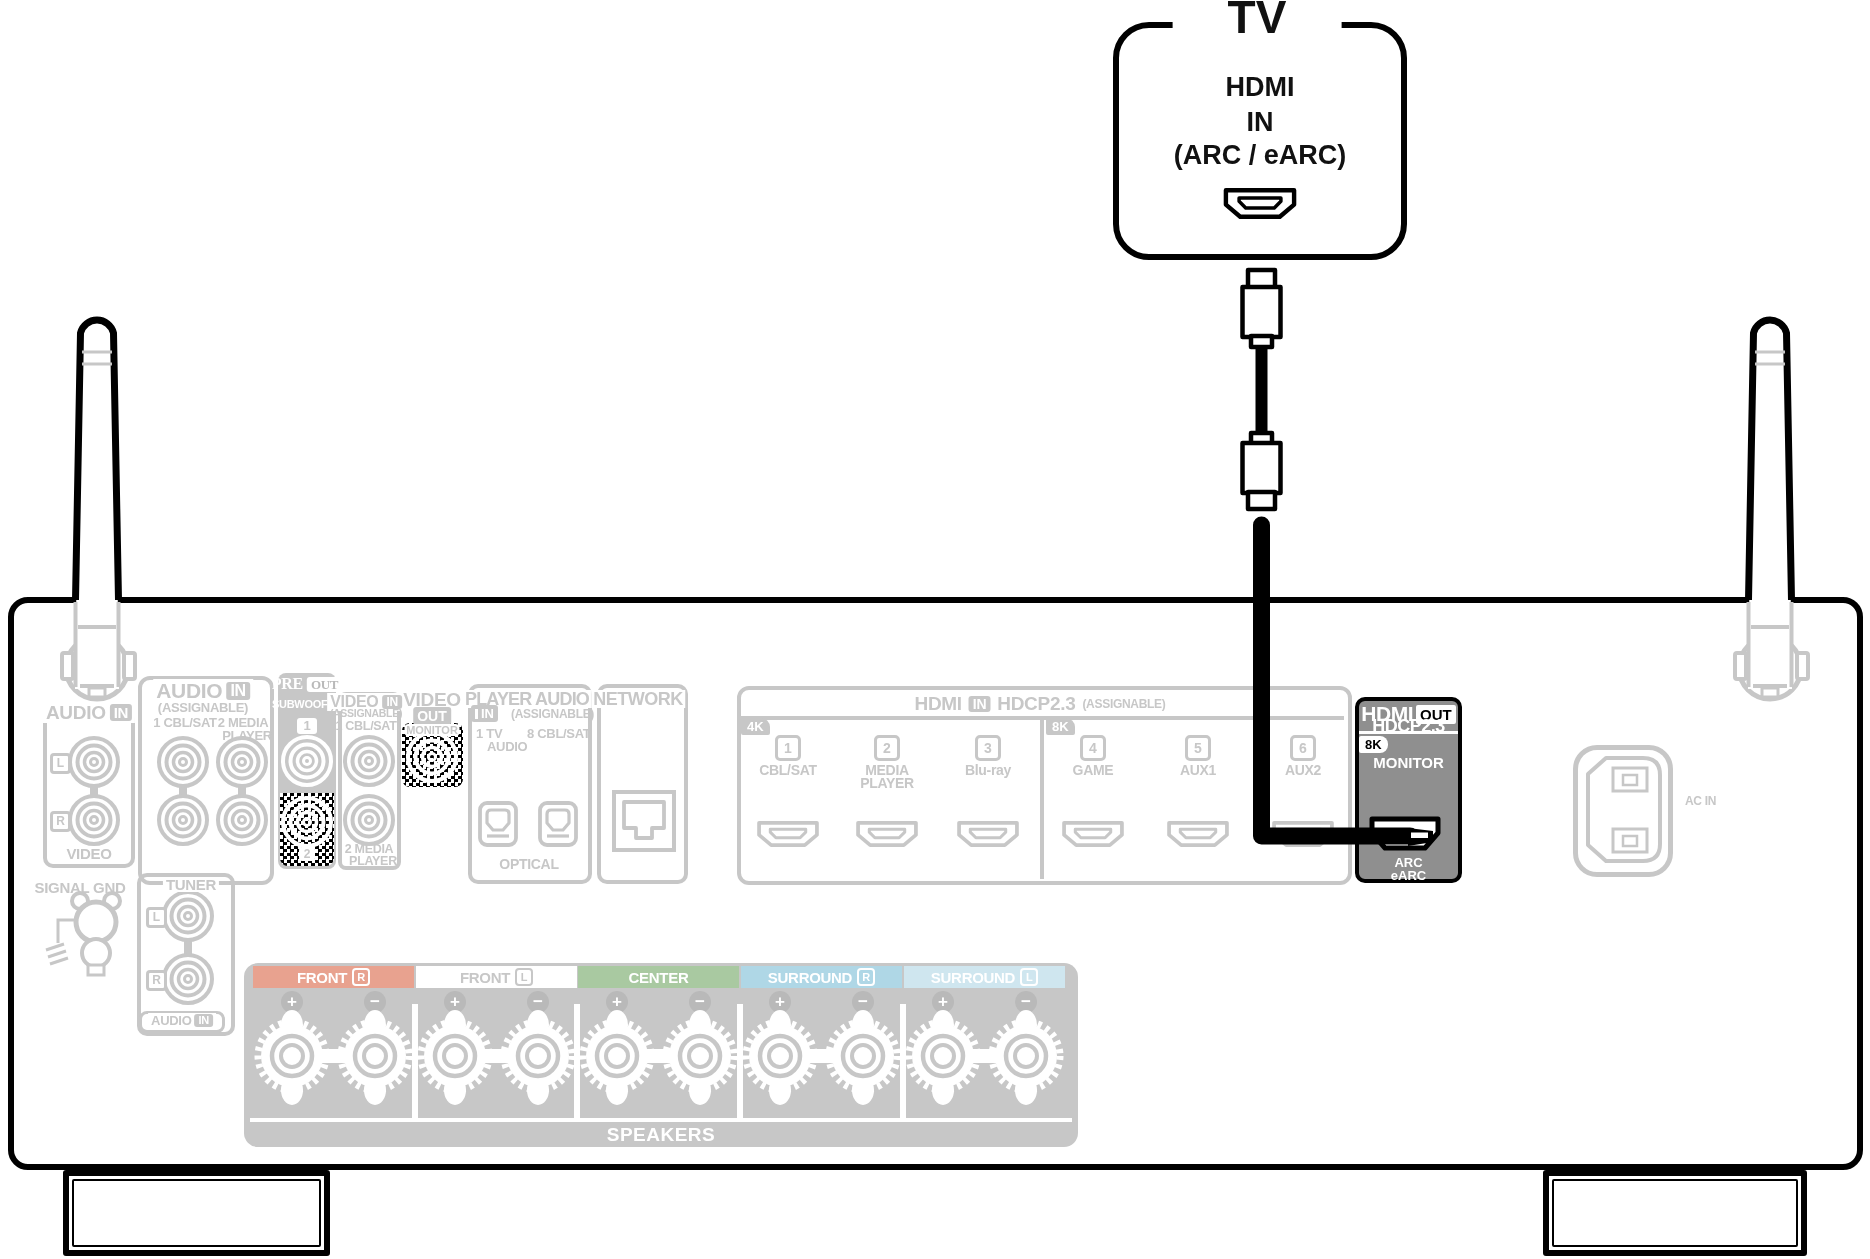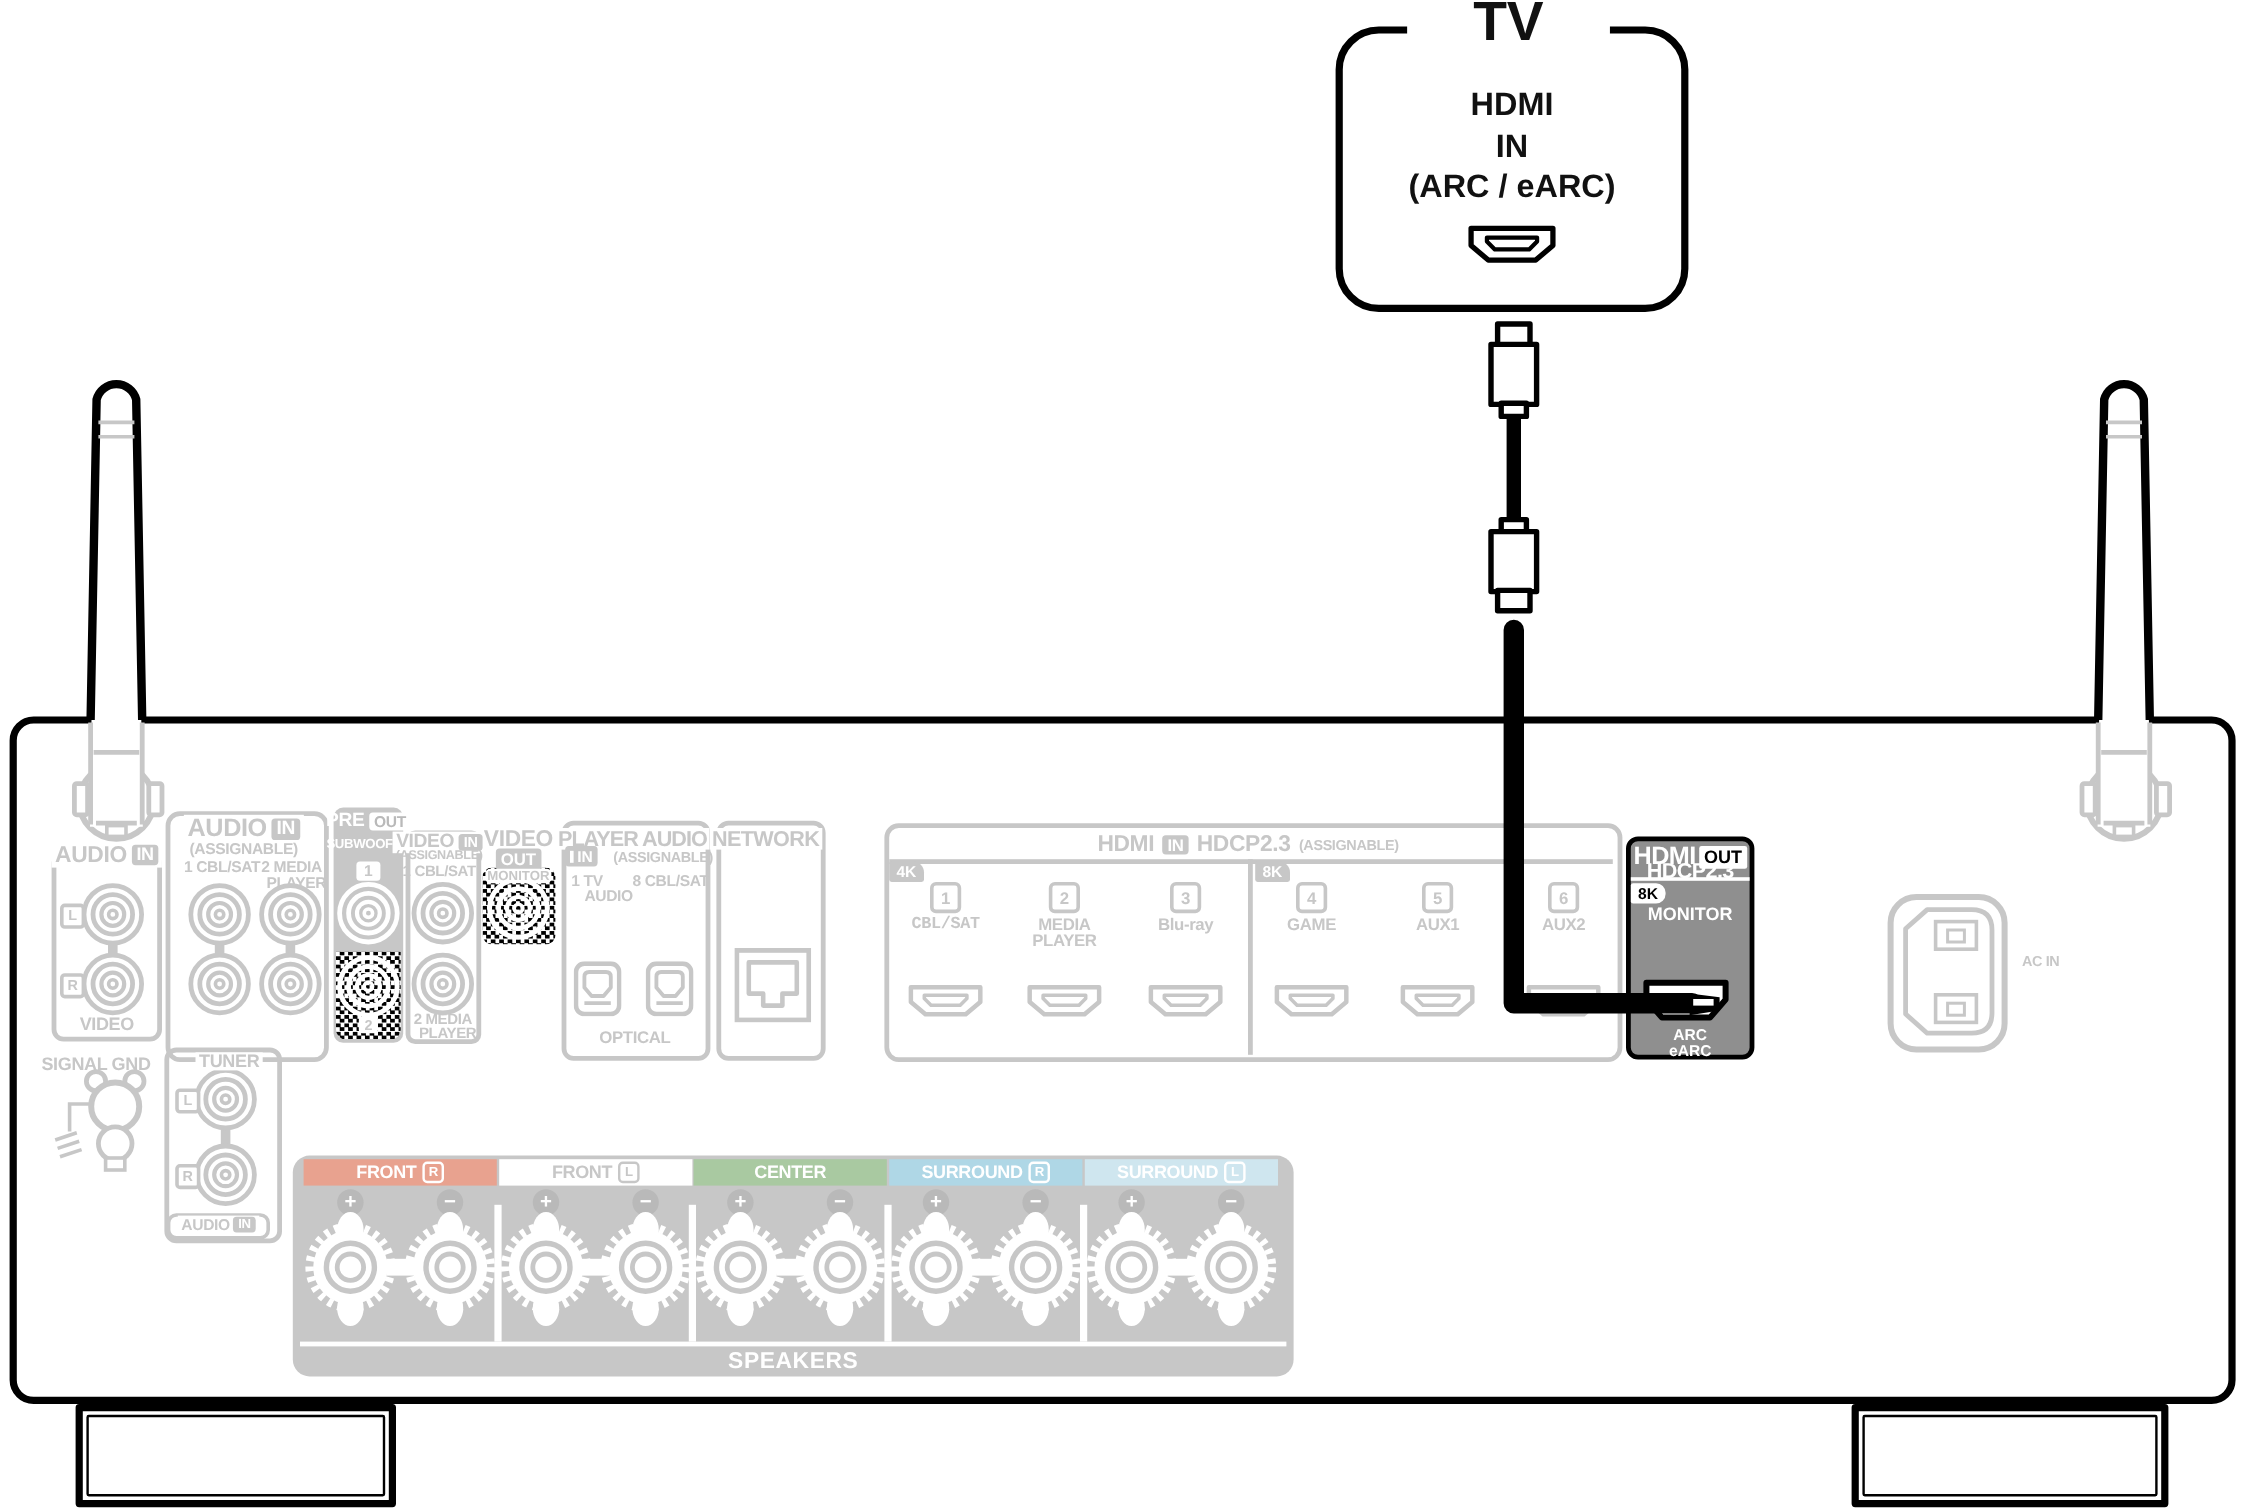--- a/index.html
+++ b/index.html
@@ -7,21 +7,21 @@
           font-family:"Liberation Sans","DejaVu Sans",sans-serif;}
   .abs{position:absolute;}
   
   .t{position:absolute;font-weight:bold;color:#c7c7c7;white-space:nowrap;line-height:1;
      transform:translateX(-50%);text-align:center;letter-spacing:-0.3px;}
   .tl{position:absolute;font-weight:bold;color:#c7c7c7;white-space:nowrap;line-height:1;letter-spacing:-0.3px;}
   .wt{color:#fff;}
   
   .hx{position:absolute;transform:translateX(-50%);display:flex;align-items:center;gap:4px;
       background:#fff;padding:1px 3px;font-weight:bold;color:#c7c7c7;line-height:1;white-space:nowrap;letter-spacing:-0.3px;}
-  .hx.ongray{background:transparent;color:#fff;}
+  .hx.ongray{background:transparent;color:#fff;font-family:Liberation Serif, serif;}
   .hx.nobg{background:transparent;}
   
   .bf{background:#c7c7c7;color:#fff;border-radius:3px;padding:1px 4px;display:inline-block;}
   .bw{background:#fff;color:#b9b9b9;border-radius:3px;padding:1px 4px;display:inline-block;}
   .bo{background:#fff;color:#000;border-radius:2px;padding:1px 4px;display:inline-block;}
   .db{display:inline-block;width:3px;height:10px;background:#fff;margin-right:3px;vertical-align:-1px;}
   
   .box{position:absolute;border:4px solid #c7c7c7;border-radius:10px;}
   .gblk{position:absolute;background:#c7c7c7;border-radius:8px;}
   .xh{position:absolute;background:conic-gradient(#000 25%,#fff 0 50%,#000 0 75%,#fff 0) 0 0/7px 7px;}
@@ -292,21 +292,21 @@
     <div class="hx nobg" style="left:1040px;top:693px;font-size:19px;gap:7px;">
       <span>HDMI</span>
       <span class="bf" style="font-size:14px;">IN</span>
       <span>HDCP2.3</span>
       <span style="font-size:12px;">(ASSIGNABLE)</span>
     </div>
     <span class="kb" style="left:741px;top:718px;">4K</span>
     <span class="kb" style="left:1046px;top:718px;">8K</span>
 
     <span class="nbox" style="left:788px;">1</span>
-    <div class="t" style="left:788px;top:763px;font-size:14px;font-family:Liberation Mono, monospace;">CBL/SAT</div>
+    <div class="t" style="left:788px;top:763px;font-size:14px;">CBL/SAT</div>
     <span class="nbox" style="left:887px;">2</span>
     <div class="t" style="left:887px;top:763px;font-size:14px;">MEDIA</div>
     <div class="t" style="left:887px;top:776px;font-size:14px;">PLAYER</div>
     <span class="nbox" style="left:988px;">3</span>
     <div class="t" style="left:988px;top:763px;font-size:14px;">Blu-ray</div>
     <span class="nbox" style="left:1093px;">4</span>
     <div class="t" style="left:1093px;top:763px;font-size:14px;">GAME</div>
     <span class="nbox" style="left:1198px;">5</span>
     <div class="t" style="left:1198px;top:763px;font-size:14px;text-align:center;">AUX1</div>
     <span class="nbox" style="left:1303px;">6</span>

